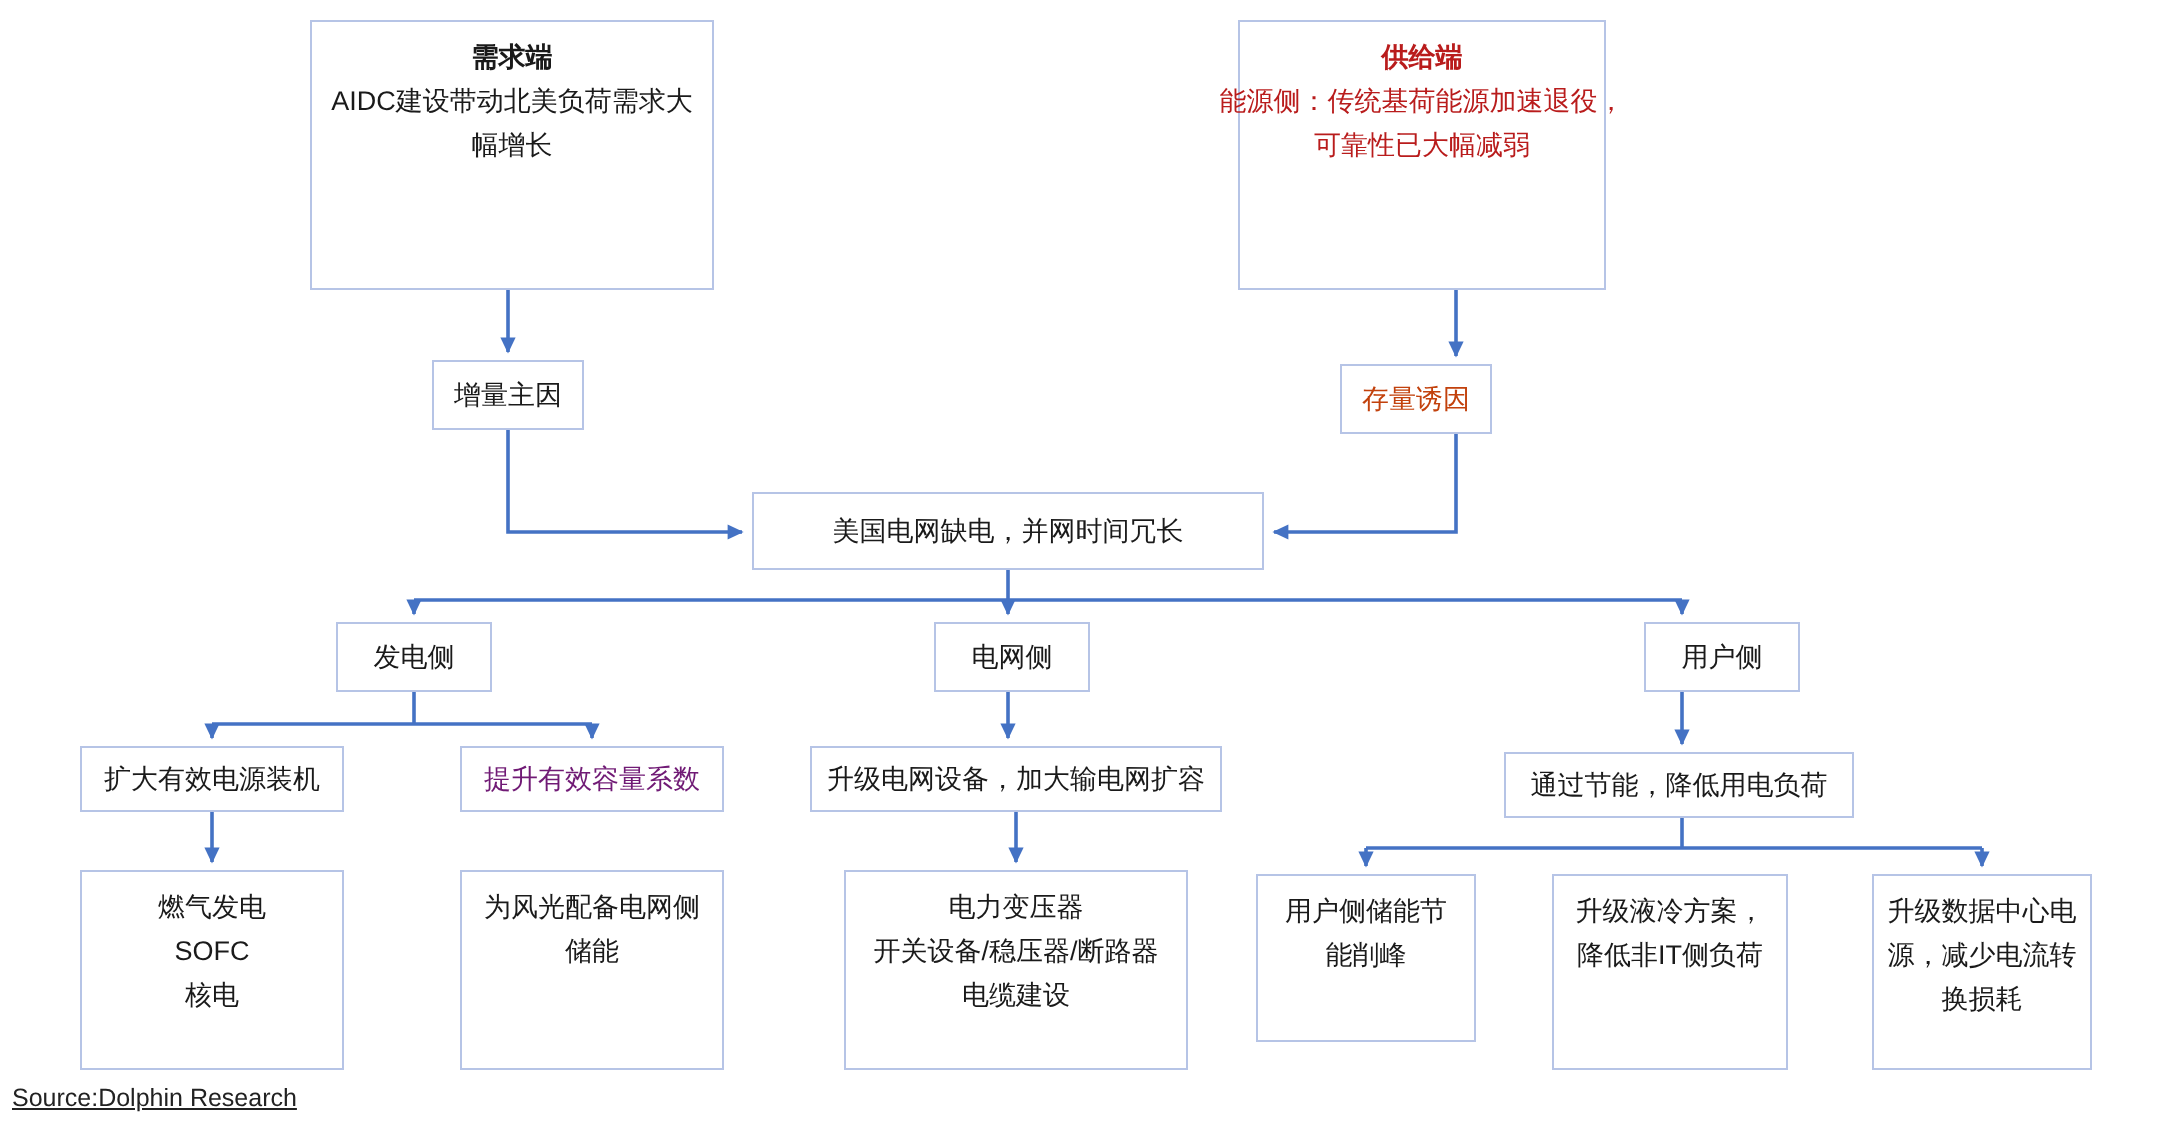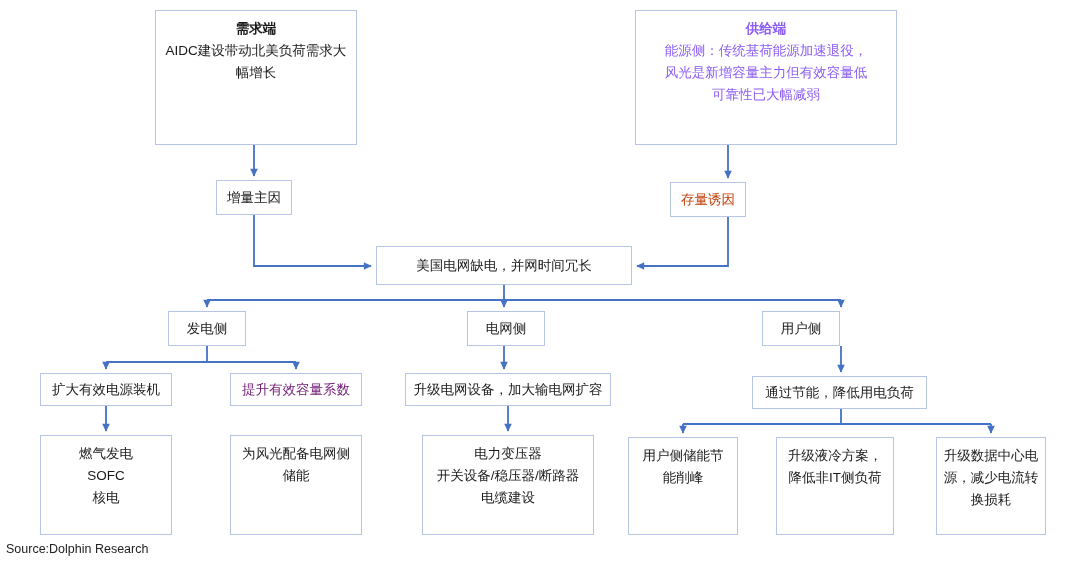--- a/index.html
+++ b/index.html
@@ -51,20 +51,21 @@
   .node .ln.bold {
     font-weight: bold;
   }
   .source-note {
     position: absolute;
     left: 6px;
     top: 542px;
     font-size: 12.5px;
     color: #222222;
     font-family: "Liberation Sans", "DejaVu Sans", sans-serif;
+    text-decoration: underline;
   }
 </style>
 </head>
 <body>
 
 <div id="canvas">
 
   <svg id="edges" viewBox="0 0 1080 568" xmlns="http://www.w3.org/2000/svg">
     <defs>
       <marker id="arrow-down" markerWidth="9" markerHeight="9" refX="4.5" refY="7.6" orient="auto-start-reverse" markerUnits="userSpaceOnUse">
@@ -98,42 +99,41 @@
         <path d="M 991 424 L 991 433" stroke="#4472c4" stroke-width="1.8" fill="none" marker-end="url(#arrow-end)"></path>
       </g>
   </svg>
 
   <div id="node-layer">
       <div class="node" style="left: 155px; top: 10px; width: 202px; height: 135px; border-color: rgb(182, 196, 230); color: rgb(26, 26, 26);">
         <span class="ln bold">需求端</span>
         <span class="ln">AIDC建设带动北美负荷需求大</span>
         <span class="ln">幅增长</span>
       </div>
-      <div class="node" style="left: 619px; top: 10px; width: 262px; height: 135px; border-color: rgb(182, 196, 230); color: #8b5cf6; margin-left: 16px;">
+      <div class="node" style="left: 619px; top: 10px; width: 184px; height: 135px; border-color: rgb(182, 196, 230); color: #b91c1c;">
         <span class="ln bold">供给端</span>
         <span class="ln">能源侧：传统基荷能源加速退役，</span>
-        <span class="ln">风光是新增容量主力但有效容量低</span>
         <span class="ln">可靠性已大幅减弱</span>
       </div>
       <div class="node center-v" style="left: 216px; top: 180px; width: 76px; height: 35px; border-color: rgb(182, 196, 230); color: rgb(26, 26, 26);">
         <span class="ln">增量主因</span>
       </div>
       <div class="node center-v" style="left: 670px; top: 182px; width: 76px; height: 35px; border-color: rgb(182, 196, 230); color: #c2410c;">
         <span class="ln">存量诱因</span>
       </div>
       <div class="node center-v" style="left: 376px; top: 246px; width: 256px; height: 39px; border-color: rgb(182, 196, 230); color: rgb(26, 26, 26);">
         <span class="ln">美国电网缺电，并网时间冗长</span>
       </div>
       <div class="node center-v" style="left: 168px; top: 311px; width: 78px; height: 35px; border-color: rgb(182, 196, 230); color: rgb(26, 26, 26);">
         <span class="ln">发电侧</span>
       </div>
       <div class="node center-v" style="left: 467px; top: 311px; width: 78px; height: 35px; border-color: rgb(182, 196, 230); color: rgb(26, 26, 26);">
         <span class="ln">电网侧</span>
       </div>
-      <div class="node center-v" style="left: 762px; top: 311px; width: 78px; height: 35px; border-color: rgb(182, 196, 230); color: rgb(26, 26, 26);">
+      <div class="node center-v" style="left: 822px; top: 311px; width: 78px; height: 35px; border-color: rgb(182, 196, 230); color: rgb(26, 26, 26);">
         <span class="ln">用户侧</span>
       </div>
       <div class="node center-v" style="left: 40px; top: 373px; width: 132px; height: 33px; border-color: rgb(182, 196, 230); color: rgb(26, 26, 26);">
         <span class="ln">扩大有效电源装机</span>
       </div>
       <div class="node center-v" style="left: 230px; top: 373px; width: 132px; height: 33px; border-color: rgb(182, 196, 230); color: #701a75;">
         <span class="ln">提升有效容量系数</span>
       </div>
       <div class="node center-v" style="left: 405px; top: 373px; width: 206px; height: 33px; border-color: rgb(182, 196, 230); color: rgb(26, 26, 26);">
         <span class="ln">升级电网设备，加大输电网扩容</span>
@@ -148,21 +148,21 @@
       </div>
       <div class="node" style="left: 230px; top: 435px; width: 132px; height: 100px; border-color: rgb(182, 196, 230); color: rgb(26, 26, 26);">
         <span class="ln">为风光配备电网侧</span>
         <span class="ln">储能</span>
       </div>
       <div class="node" style="left: 422px; top: 435px; width: 172px; height: 100px; border-color: rgb(182, 196, 230); color: rgb(26, 26, 26);">
         <span class="ln">电力变压器</span>
         <span class="ln">开关设备/稳压器/断路器</span>
         <span class="ln">电缆建设</span>
       </div>
-      <div class="node" style="left: 628px; top: 437px; width: 110px; height: 98px; border-color: rgb(182, 196, 230); color: rgb(26, 26, 26);">
+      <div class="node" style="left: 628px; top: 437px; width: 110px; height: 84px; border-color: rgb(182, 196, 230); color: rgb(26, 26, 26);">
         <span class="ln">用户侧储能节</span>
         <span class="ln">能削峰</span>
       </div>
       <div class="node" style="left: 776px; top: 437px; width: 118px; height: 98px; border-color: rgb(182, 196, 230); color: rgb(26, 26, 26);">
         <span class="ln">升级液冷方案，</span>
         <span class="ln">降低非IT侧负荷</span>
       </div>
       <div class="node" style="left: 936px; top: 437px; width: 110px; height: 98px; border-color: rgb(182, 196, 230); color: rgb(26, 26, 26);">
         <span class="ln">升级数据中心电</span>
         <span class="ln">源，减少电流转</span>

